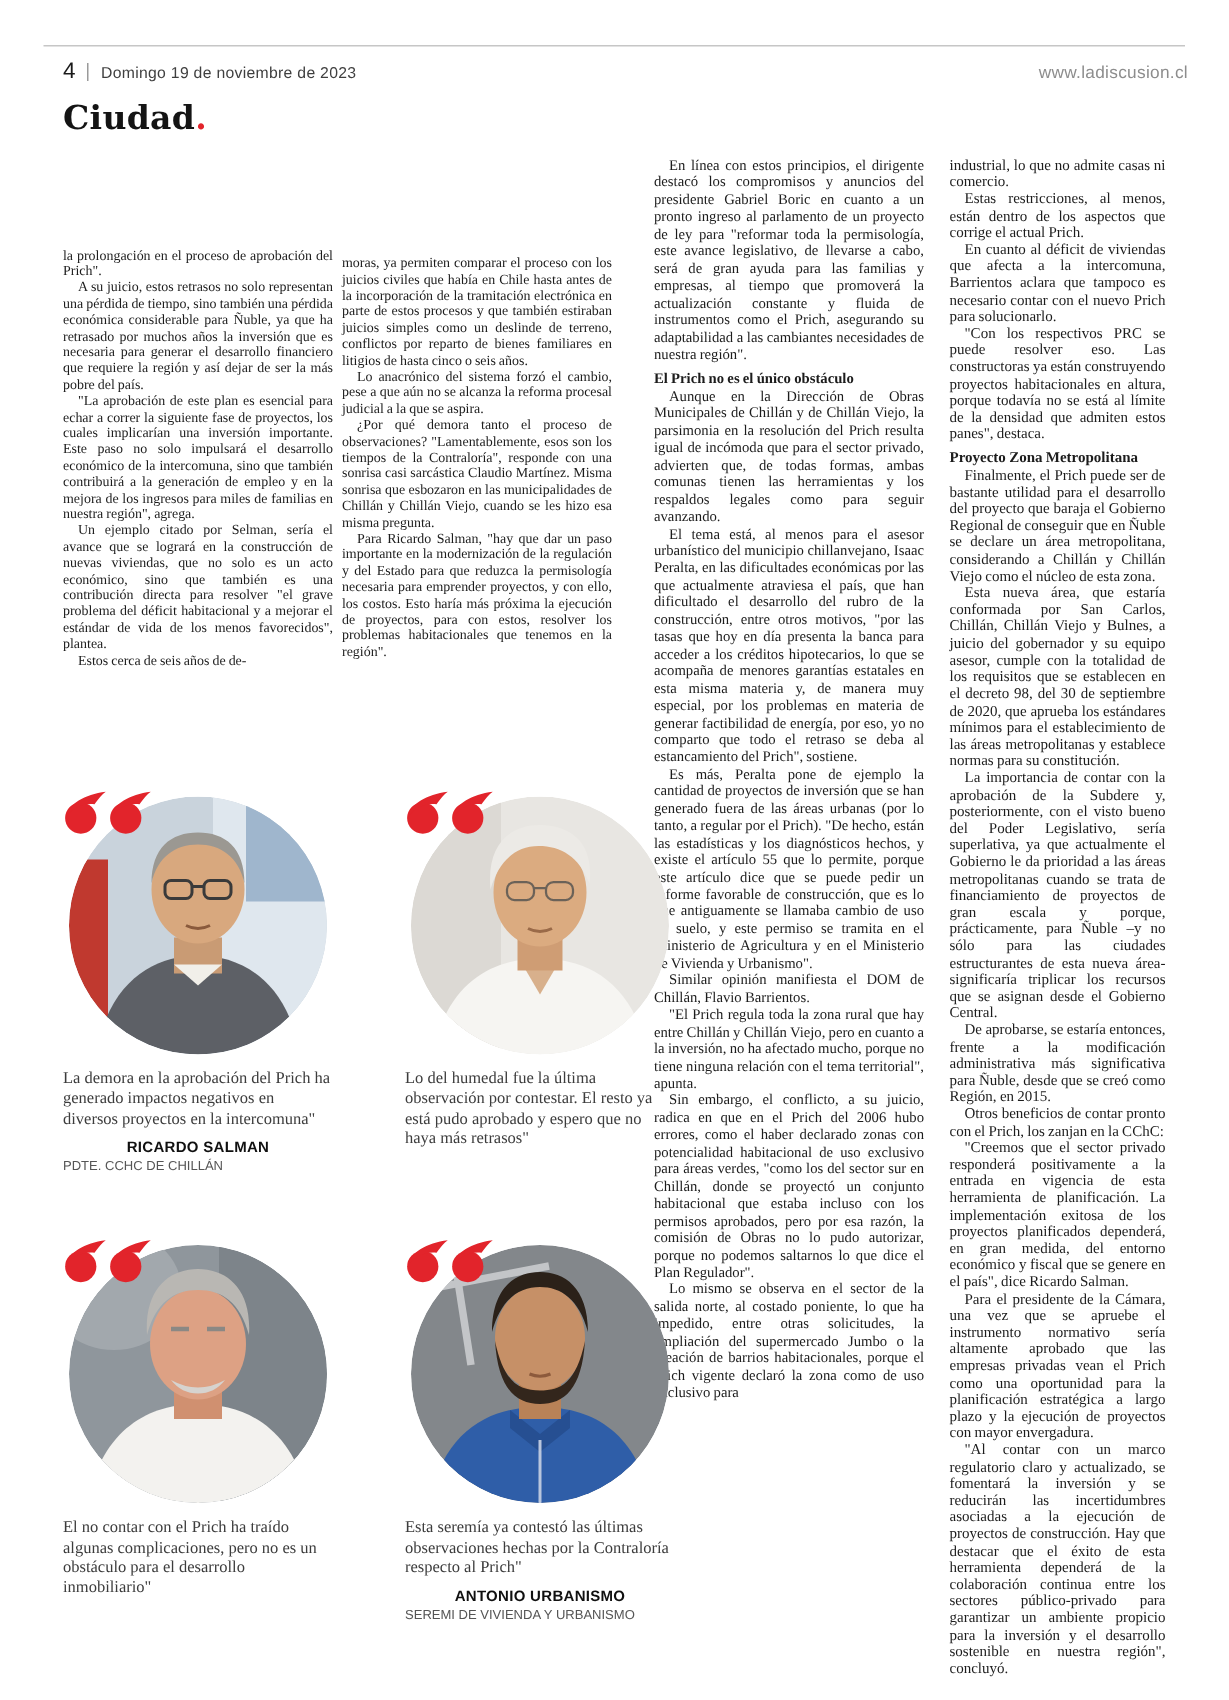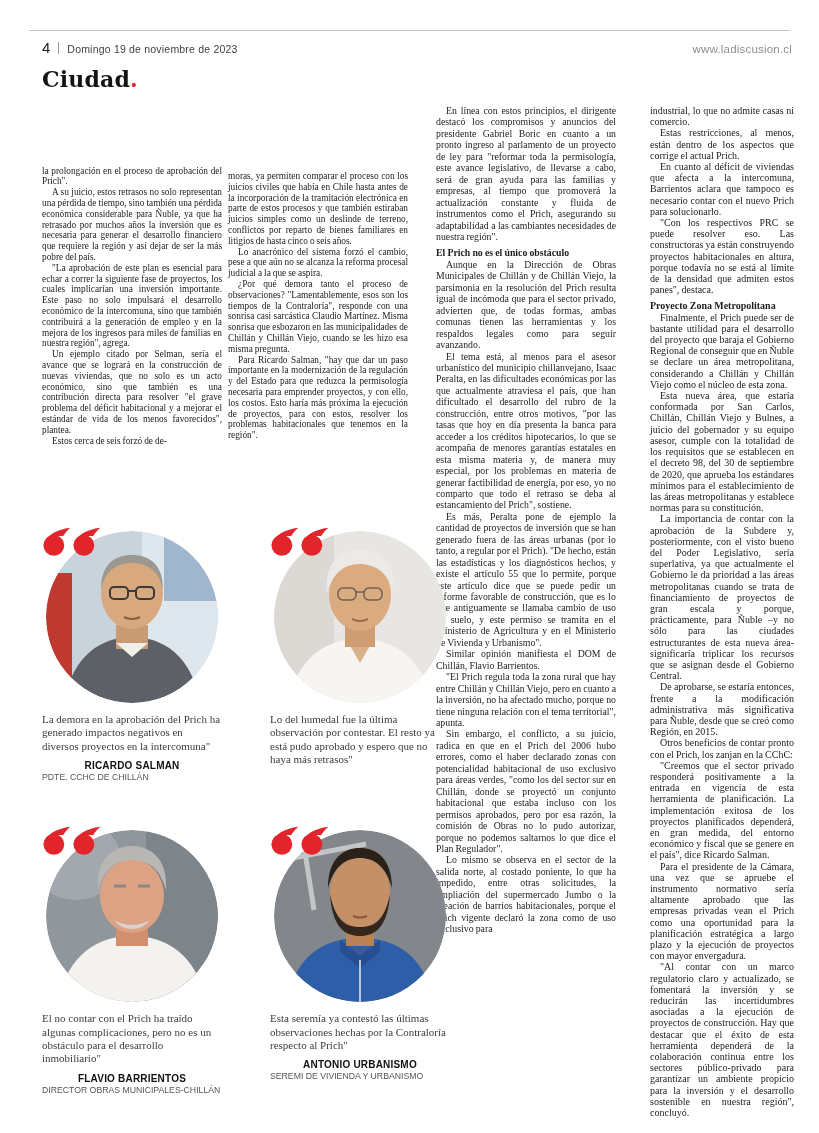--- a/index.html
+++ b/index.html
@@ -14,21 +14,21 @@
   .page-no{font-size:15px;color:#1a1a1a;}
   .mast-div{display:inline-block;width:1px;height:12px;background:#9a9a9a;margin:0 8px;align-self:center;}
   .mast-date{font-size:10.5px;color:#3f3f3f;letter-spacing:.2px;}
   .mast-url{margin-left:auto;font-size:11.5px;color:#8d8d8d;letter-spacing:.2px;text-decoration:none;}
   .section-title{margin:10px 42px 0 42px;font-family:"DejaVu Serif",serif;font-weight:bold;
     font-size:22px;line-height:24px;color:#141414;letter-spacing:.2px;}
   .section-title .dot{color:#e2242b;font-weight:bold;}
   
   .content{display:flex;gap:17px;margin:14px 42px 0 42px;}
   .left-half{width:377px;flex:none;}
-  .right-half{display:flex;gap:34px;flex:none;}
+  .right-half{display:flex;gap:17px;flex:none;}
   .text-cols{display:flex;gap:6px;height:402px;overflow:hidden;align-items:center;}
   .tcol{width:180px;flex:none;}
   .col3{width:180px;flex:none;}
   .col4{width:144px;flex:none;}
   .tcol p,.col3 p,.col4 p{
     margin:0;text-align:justify;text-indent:10px;
     font-size:9.3px;line-height:10.8px;word-spacing:-.3px;
     hyphens:auto;-webkit-hyphens:auto;
   }
   .col3 p{font-size:9.8px;line-height:11.45px;}
@@ -67,21 +67,21 @@
 
   <div class="content">
 
     <div class="left-half">
       <div class="text-cols">
         <div class="tcol">
             <p class="flush">la prolongación en el proceso de aprobación del Prich".</p>
             <p>A su juicio, estos retrasos no solo representan una pérdida de tiempo, sino también una pérdida económica considerable para Ñuble, ya que ha retrasado por muchos años la inversión que es necesaria para generar el desarrollo financiero que requiere la región y así dejar de ser la más pobre del país.</p>
             <p>"La aprobación de este plan es esencial para echar a correr la siguiente fase de proyectos, los cuales implicarían una inversión importante. Este paso no solo impulsará el desarrollo económico de la intercomuna, sino que también contribuirá a la generación de empleo y en la mejora de los ingresos para miles de familias en nuestra región", agrega.</p>
             <p>Un ejemplo citado por Selman, sería el avance que se logrará en la construcción de nuevas viviendas, que no solo es un acto económico, sino que también es una contribución directa para resolver "el grave problema del déficit habitacional y a mejorar el estándar de vida de los menos favorecidos", plantea.</p>
-            <p>Estos cerca de seis forzó de de-</p>
+            <p>Estos cerca de seis años de de-</p>
           </div>
         <div class="tcol">
             <p class="flush">moras, ya permiten comparar el proceso con los juicios civiles que había en Chile hasta antes de la incorporación de la tramitación electrónica en parte de estos procesos y que también estiraban juicios simples como un deslinde de terreno, conflictos por reparto de bienes familiares en litigios de hasta cinco o seis años.</p>
             <p>Lo anacrónico del sistema forzó el cambio, pese a que aún no se alcanza la reforma procesal judicial a la que se aspira.</p>
             <p>¿Por qué demora tanto el proceso de observaciones? "Lamentablemente, esos son los tiempos de la Contraloría", responde con una sonrisa casi sarcástica Claudio Martínez. Misma sonrisa que esbozaron en las municipalidades de Chillán y Chillán Viejo, cuando se les hizo esa misma pregunta.</p>
             <p>Para Ricardo Salman, "hay que dar un paso importante en la modernización de la regulación y del Estado para que reduzca la permisología necesaria para emprender proyectos, y con ello, los costos. Esto haría más próxima la ejecución de proyectos, para con estos, resolver los problemas habitacionales que tenemos en la región".</p>
           </div>
       </div>
 
       <div class="quotes-grid">
@@ -187,24 +187,20 @@
                 <path d="M12,172 C22,122 54,106 86,106 C118,106 150,122 160,172 Z" fill="#f3f2ef"></path>
                 <rect x="70" y="92" width="32" height="24" fill="#d09070"></rect>
                 <ellipse cx="86" cy="66" rx="32" ry="37" fill="#dda184"></ellipse>
                 <path d="M52,60 C50,28 68,16 86,16 C104,16 122,28 120,60 C114,38 102,30 86,30 C70,30 58,38 52,60 Z" fill="#b9b7b3"></path>
                 <path d="M68,90 Q86,100 104,90 Q97,99 86,99 Q75,99 68,90 Z" fill="#d6d3cf"></path>
                 <path d="M68,56 L80,56 M92,56 L104,56" stroke="#8b8884" stroke-width="3" fill="none"></path>
               </g>
             </svg>
           </div>
           <blockquote>El no contar con el Prich ha traído algunas complicaciones, pero no es un obstáculo para el desarrollo inmobiliario"</blockquote>
-          <figcaption>
-            <div class="q-name">FLAVIO BARRIENTOS</div>
-            <div class="q-role">DIRECTOR OBRAS MUNICIPALES-CHILLÁN</div>
-          </figcaption>
         </figure>
 
         <figure class="quote-block" style="margin:0">
           <div class="photo-wrap">
             <svg class="quote-icon" viewBox="0 0 72 34">
               <g fill="#e2242b">
                 <circle cx="13" cy="21" r="12.5"></circle>
                 <path d="M33,0 C16,2 3,10 1,20 C8,12 16,9 24,10 C27,6 30,2 33,0 Z"></path>
                 <circle cx="49" cy="21" r="12.5"></circle>
                 <path d="M69,0 C52,2 39,10 37,20 C44,12 52,9 60,10 C63,6 66,2 69,0 Z"></path>

